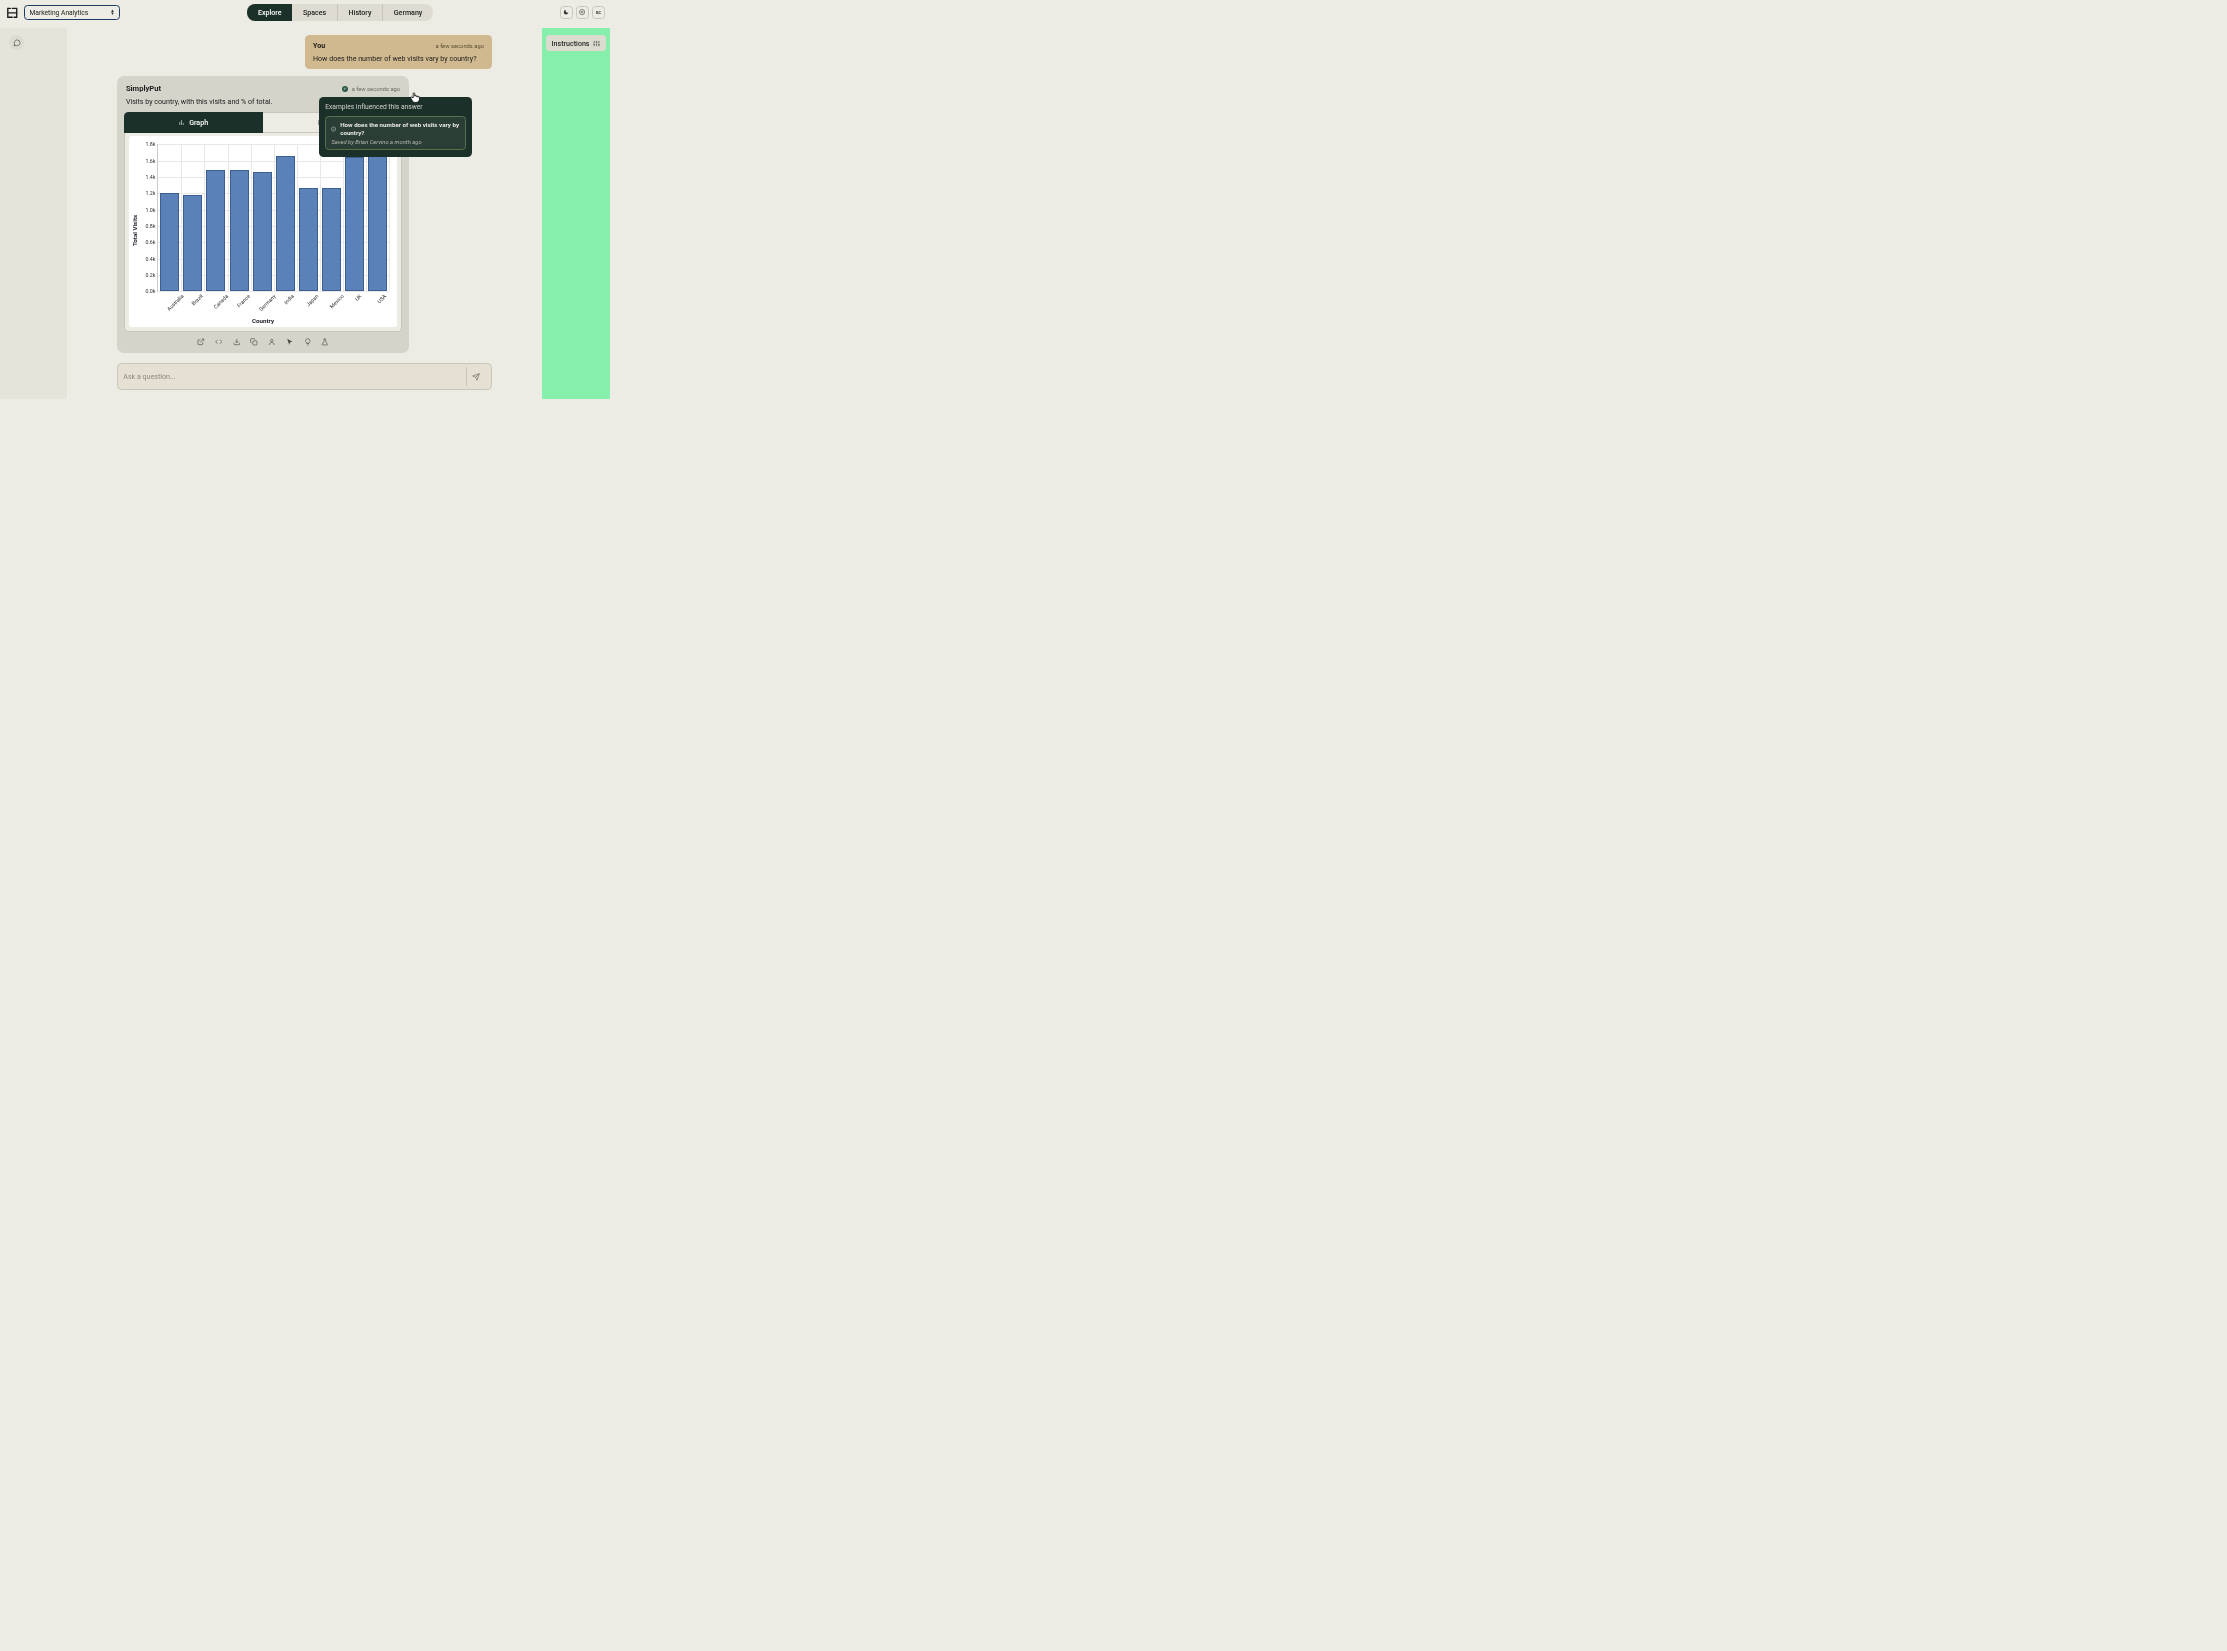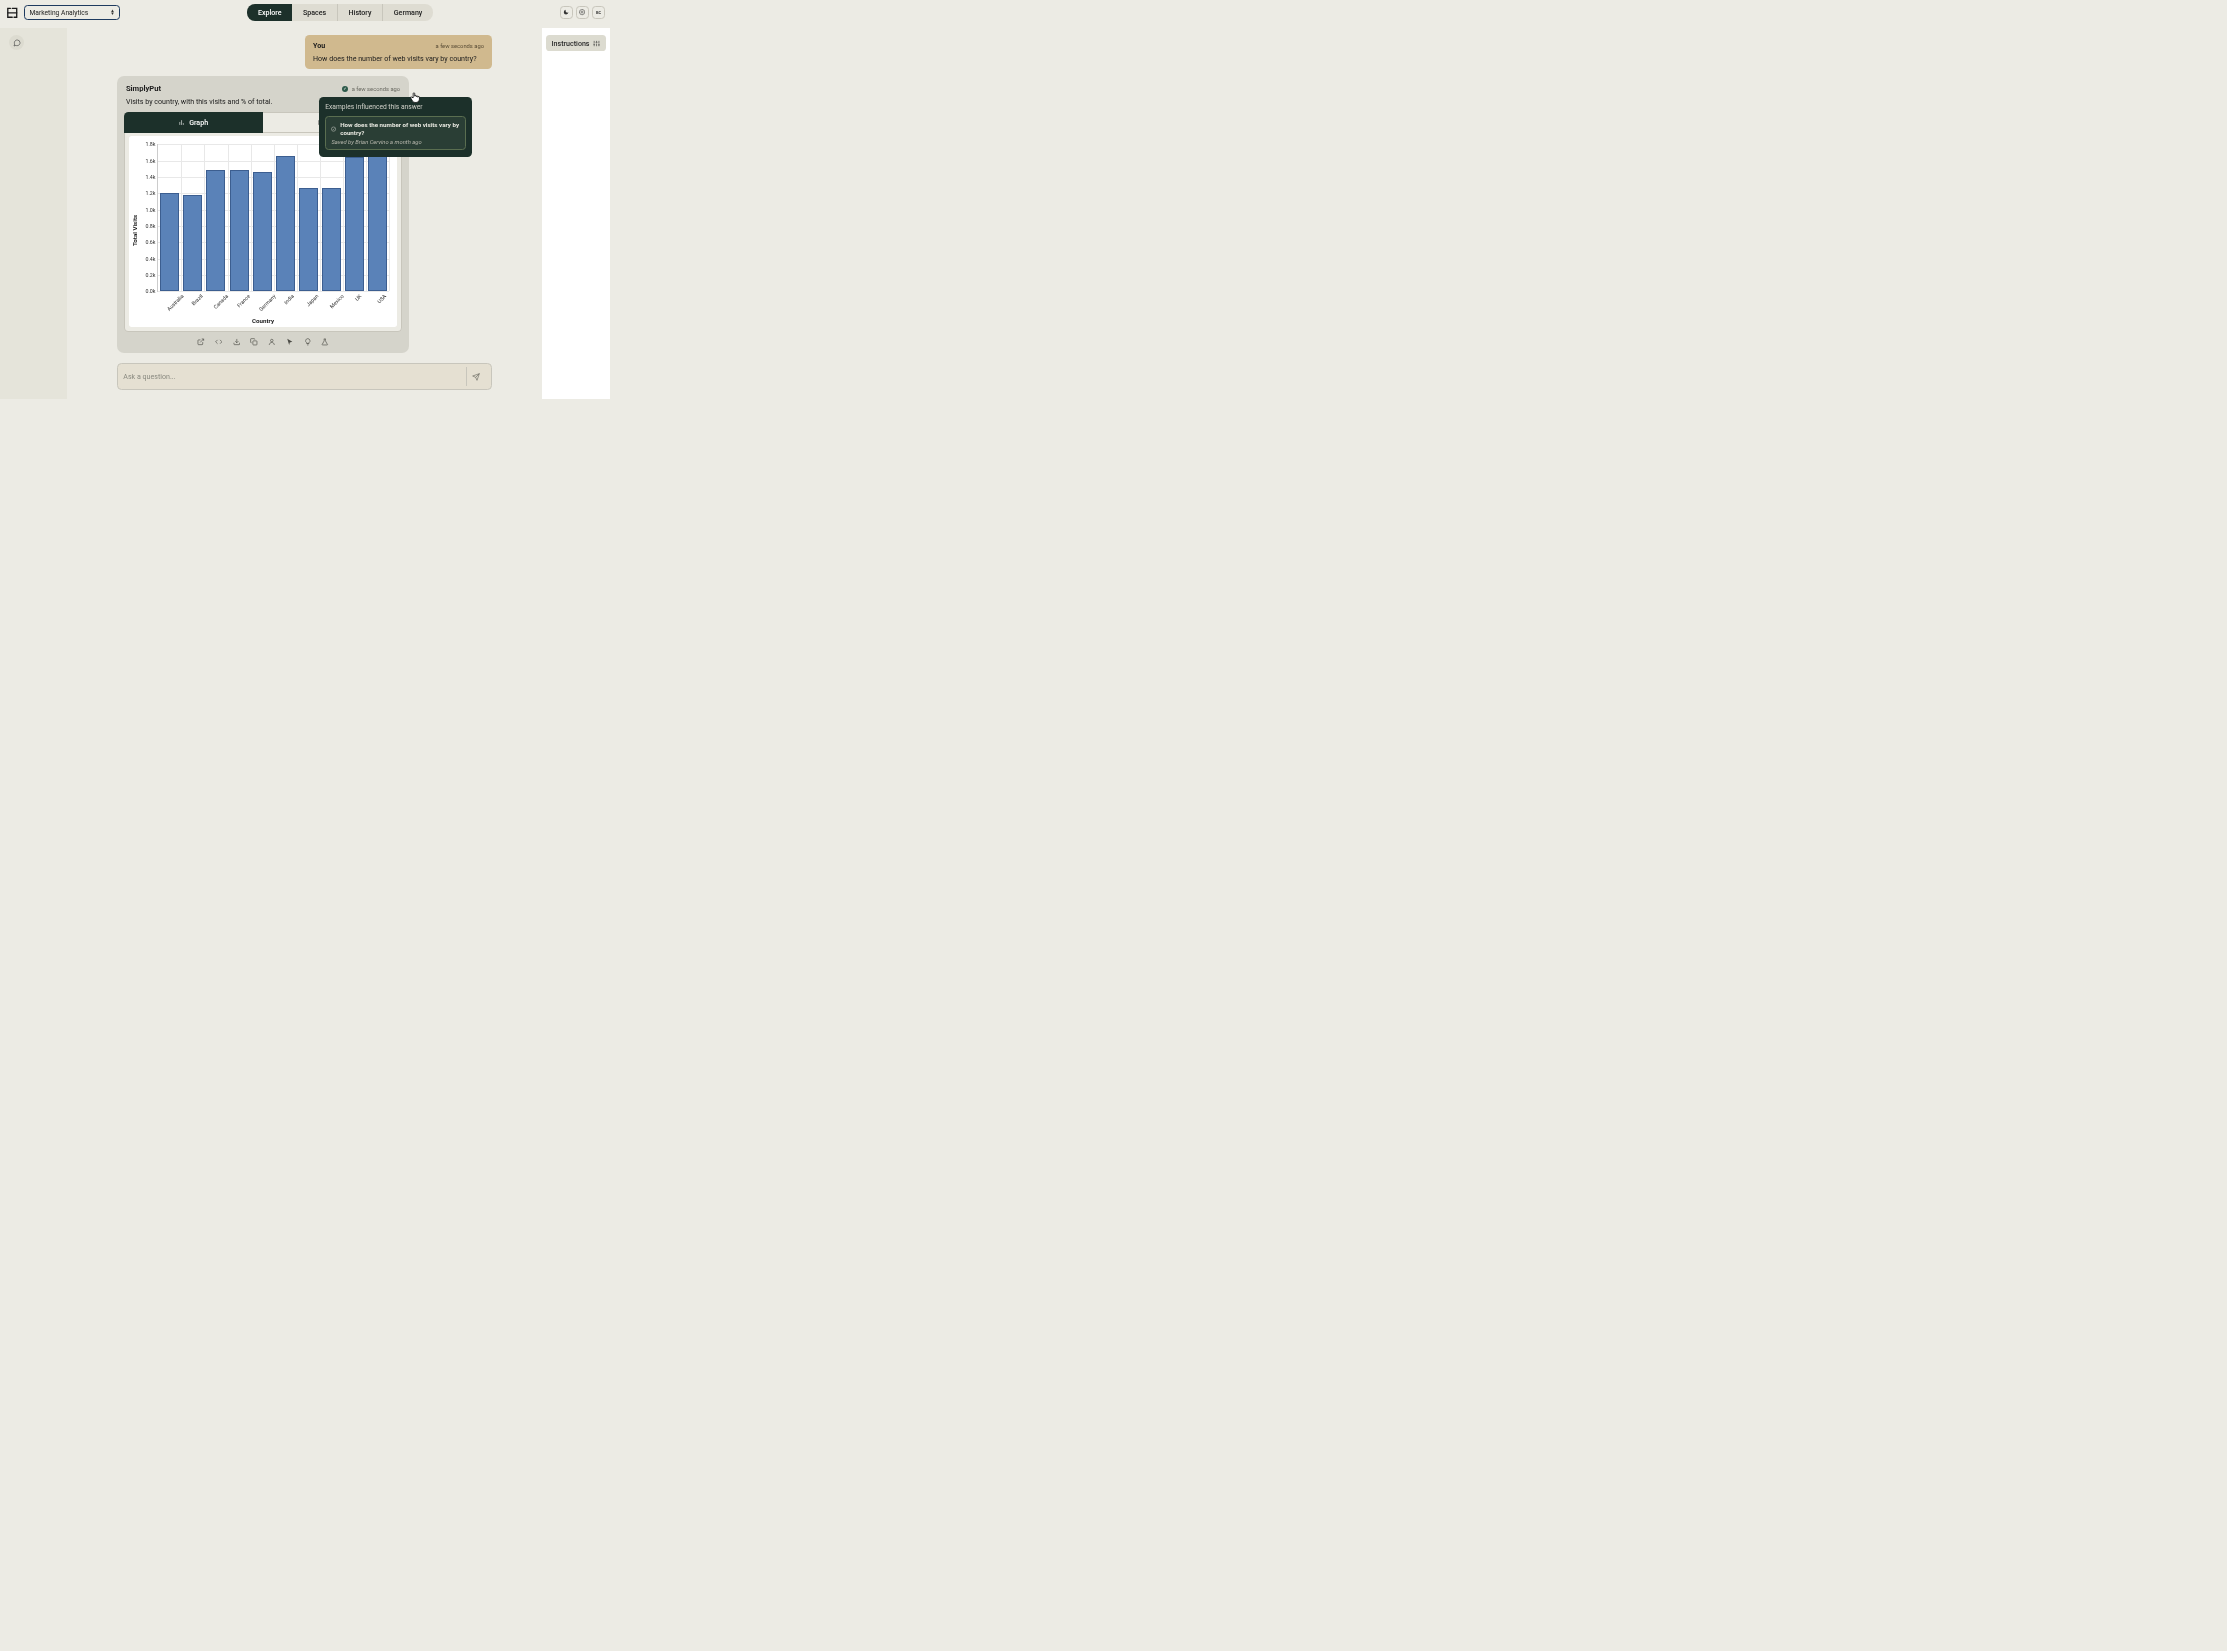--- a/index.html
+++ b/index.html
@@ -135,21 +135,21 @@
       cursor: pointer;
     }
     
     
     .right-sidebar {
       position: absolute;
       right: 0;
       top: 28px;
       bottom: 0;
       width: 68px;
-      background: #ffffff;
+      background: #86efac;
       text-align: right;
     }
     .instructions-btn {
       position: absolute;
       right: 4.5px;
       top: 7.1px;
       padding: 3.6px 5.3px;
       border-radius: 3.6px;
       background: #dcdbd0;
       display: flex;

